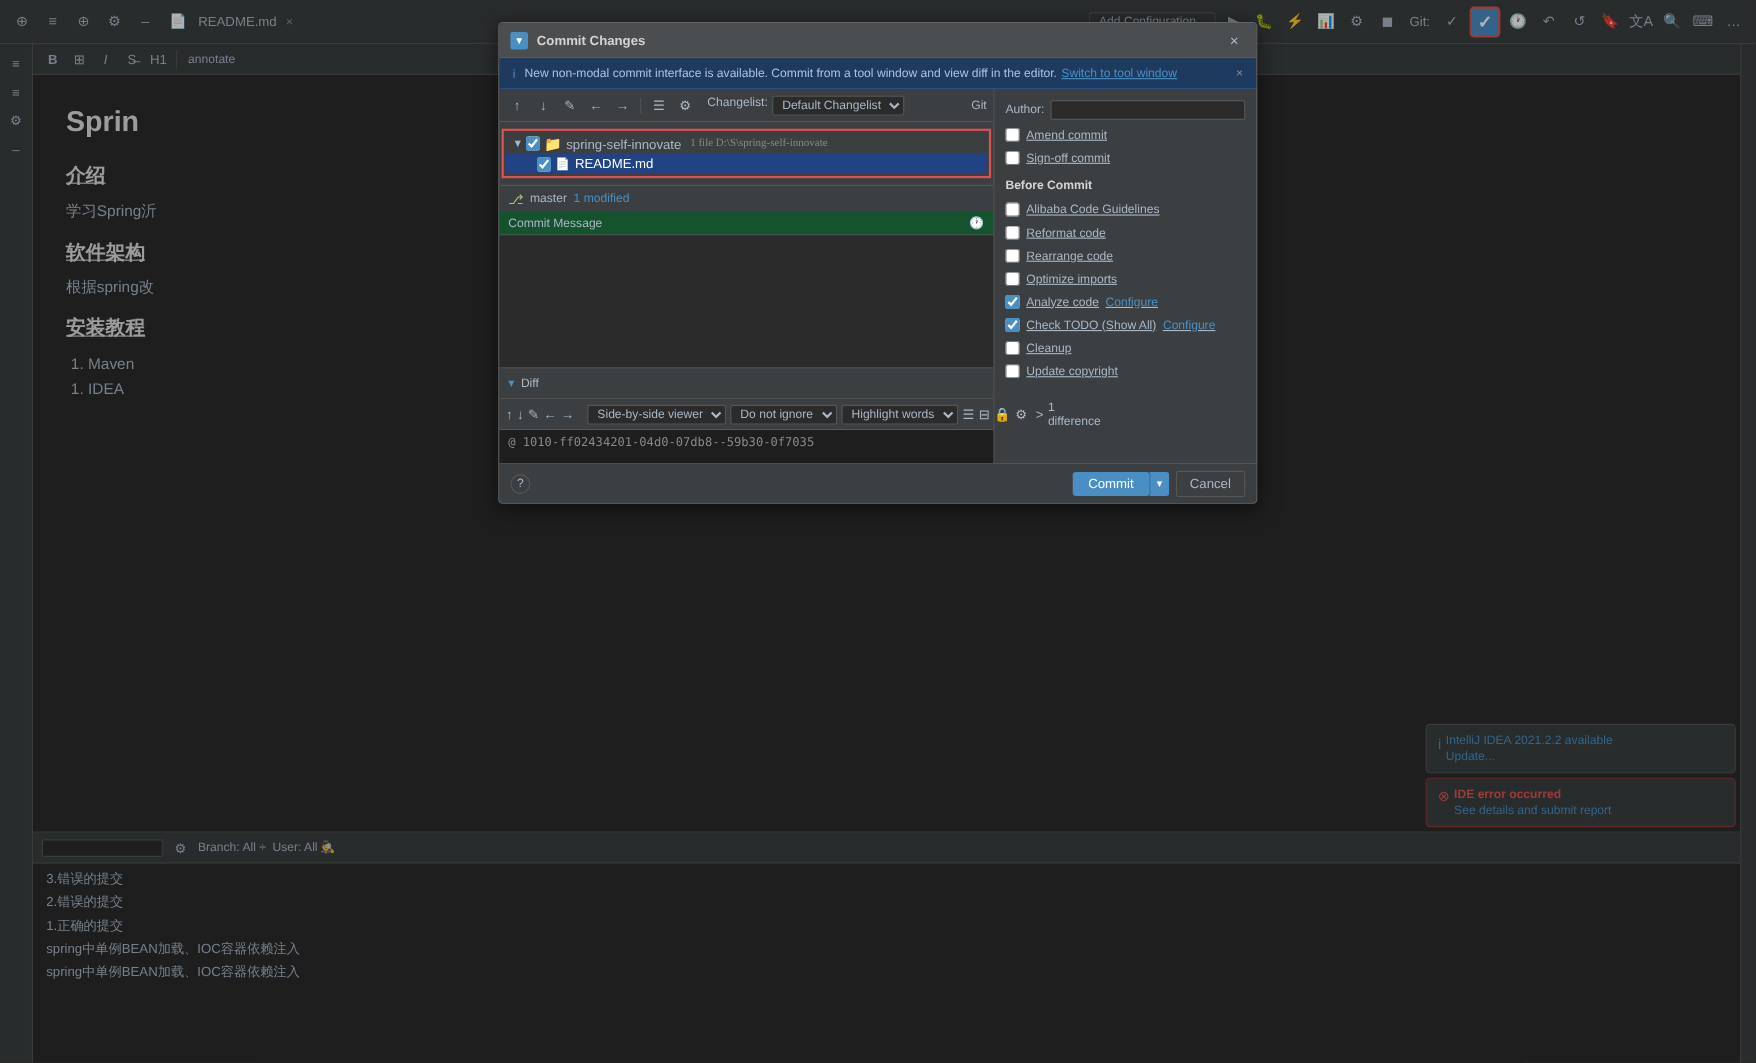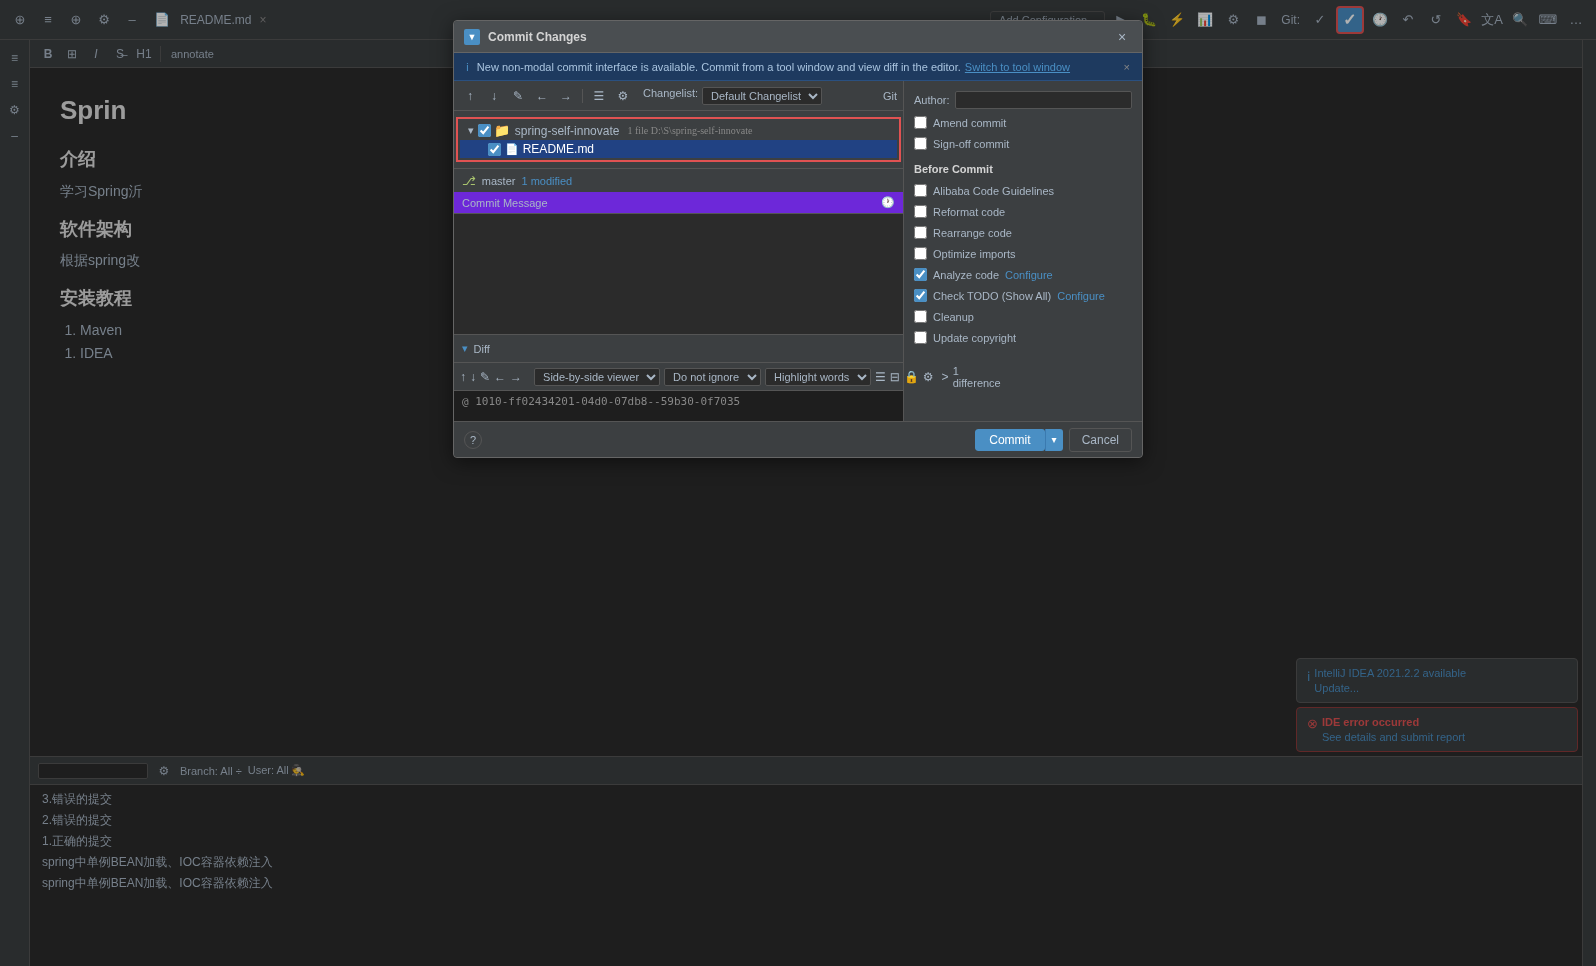--- a/index.html
+++ b/index.html
@@ -268,21 +268,21 @@
       font-size: 11px;
       color: #a9b7c6;
     }
 
     .branch-modified { color: #4a8fc4; cursor: pointer; }
 
     .commit-msg-label {
       padding: 4px 8px;
       font-size: 11px;
       color: #a9b7c6;
-      background: #6d28d9;
+      background: #14532d;
       border-bottom: 1px solid #555;
       display: flex;
       align-items: center;
       justify-content: space-between;
     }
 
     .commit-textarea {
       flex: 1;
       background: #2b2b2b;
       border: none;
@@ -379,20 +379,21 @@
       font-weight: bold;
       margin-top: 6px;
       margin-bottom: 2px;
     }
 
     .config-checkbox-row {
       display: flex;
       align-items: center;
       gap: 6px;
       padding: 1px 0;
+      text-decoration: underline;
     }
 
     .config-checkbox-row label {
       font-size: 11px;
       color: #a9b7c6;
       cursor: pointer;
     }
 
     .config-link {
       color: #4a8fc4;
@@ -496,21 +497,21 @@
     .editor-main {
       flex: 1;
       padding: 20px 30px;
       font-size: 14px;
       line-height: 1.7;
       color: #a9b7c6;
       overflow: hidden;
     }
 
     .editor-main h1 { color: #e0e0e0; font-size: 26px; margin-bottom: 12px; }
-    .editor-main h2 { color: #e0e0e0; font-size: 18px; margin: 10px 0 5px; }
+    .editor-main h2 { color: #e0e0e0; font-size: 18px; margin: 10px 0 5px; text-decoration: underline; }
     .editor-main p, .editor-main li { color: #a9b7c6; }
     .editor-main ol { padding-left: 20px; }
 
     .commit-section {
       flex: 1;
       display: flex;
       flex-direction: column;
     }
 
     .modal-left-section {

